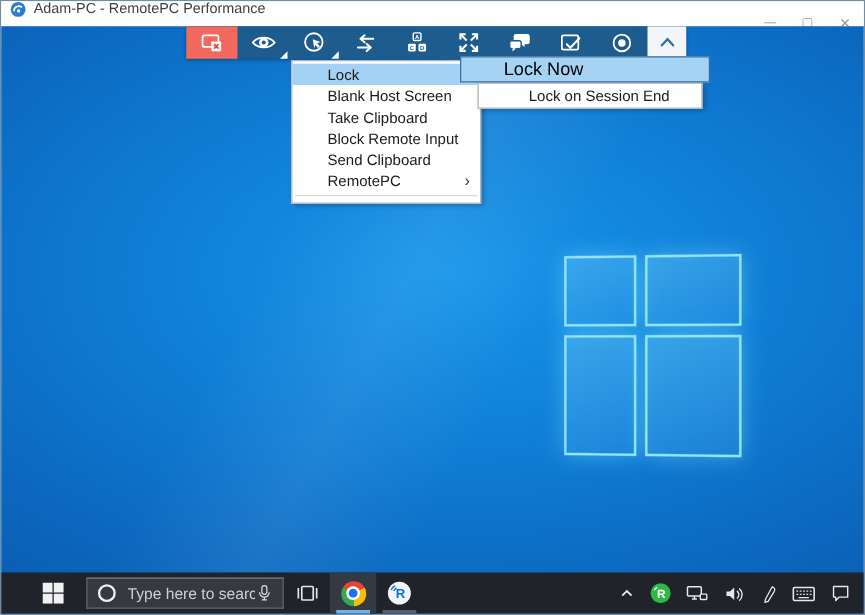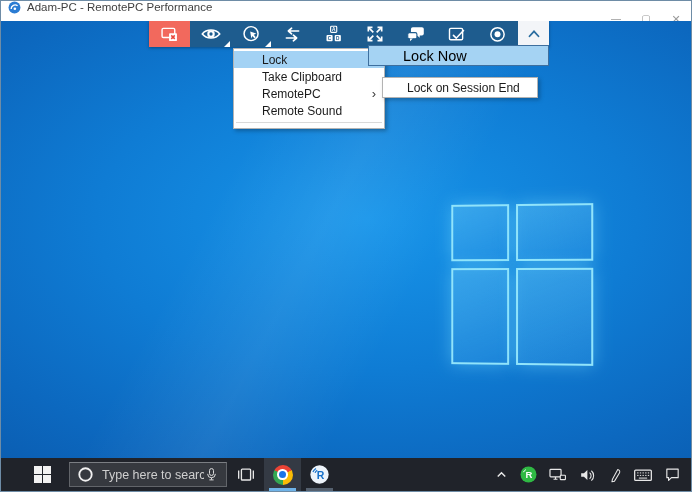--- a/index.html
+++ b/index.html
@@ -45,25 +45,25 @@
   
   .menu { position:absolute; left:232px; top:27px; width:152px; background:#fff;
     border:1px solid #b3b3b3; box-shadow:2px 2px 4px rgba(0,0,0,.28); z-index:8; padding:2px 0; }
   .menu-item { height:17px; display:flex; align-items:center; padding-left:28px; padding-right:8px;
     font-size:12px; color:#1b1b1b; cursor:pointer; white-space:nowrap; }
   .menu-item.hl { background:#a3d2f4; }
   .menu-item .sub-arrow { margin-left:auto; font-size:13px; color:#3a3a3a; }
   .menu-sep { height:1px; background:#d9d9d9; margin:3px 2px; }
 
   
-  .submenu-hl { position:absolute; left:367px; top:24px; width:181px; height:21px;
+  .submenu-hl { position:absolute; left:367px; top:24px; width:200px; height:21px;
     background:#a5d3f3; border:1px solid #3e6f9e; display:flex; align-items:center;
     padding-left:34px; font-size:14.5px; color:#000; z-index:9; cursor:pointer; }
-  .submenu { position:absolute; left:381px; top:56px; width:156px; background:#fff;
-    border:1px solid #b3b3b3; box-shadow:2px 2px 4px rgba(0,0,0,.25); z-index:8; padding:1px 0; }
+  .submenu { position:absolute; left:381px; top:45px; width:180px; background:#fff;
+    border:1px solid #b3b3b3; box-shadow:2px 2px 4px rgba(0,0,0,.25); z-index:8; padding:1px 16px; }
   .submenu .menu-item { padding-left:24px; }
 
   
   .taskbar { position:absolute; left:0; bottom:0; width:690px; height:33px; background:#20232a;
     display:flex; align-items:center; z-index:6; }
   .start-btn { width:54px; height:33px; margin-left:14px; display:flex; align-items:center;
     justify-content:center; cursor:pointer; }
   .search-box { width:158px; height:25px; background:#36393f; border:1px solid #62656a;
     border-top-color:#7b7e83; display:flex; align-items:center; cursor:text; }
   .search-box .ring { margin-left:7px; flex:0 0 auto; }
@@ -180,28 +180,34 @@
         </svg>
       </div>
     </div>
     <div class="collapse-tab"></div>
 
     <div class="menu">
       <div class="menu-item hl">
         <span>Lock</span>
       </div>
       <div class="menu-item">
+        <span>Blank Host Screen</span>
+      </div>
+      <div class="menu-item">
         <span>Take Clipboard</span>
+      </div>
+      <div class="menu-item">
+        <span>Block Remote Input</span>
+      </div>
+      <div class="menu-item">
+        <span>Send Clipboard</span>
       </div>
       <div class="menu-item">
         <span>RemotePC</span>
         <span class="sub-arrow">›</span>
-      </div>
-      <div class="menu-item">
-        <span>Remote Sound</span>
       </div>
       <div class="menu-sep"></div>
     </div>
 
     <div class="submenu-hl">
       <span>Lock Now</span>
     </div>
     <div class="submenu">
       <div class="menu-item">
         <span>Lock on Session End</span>

